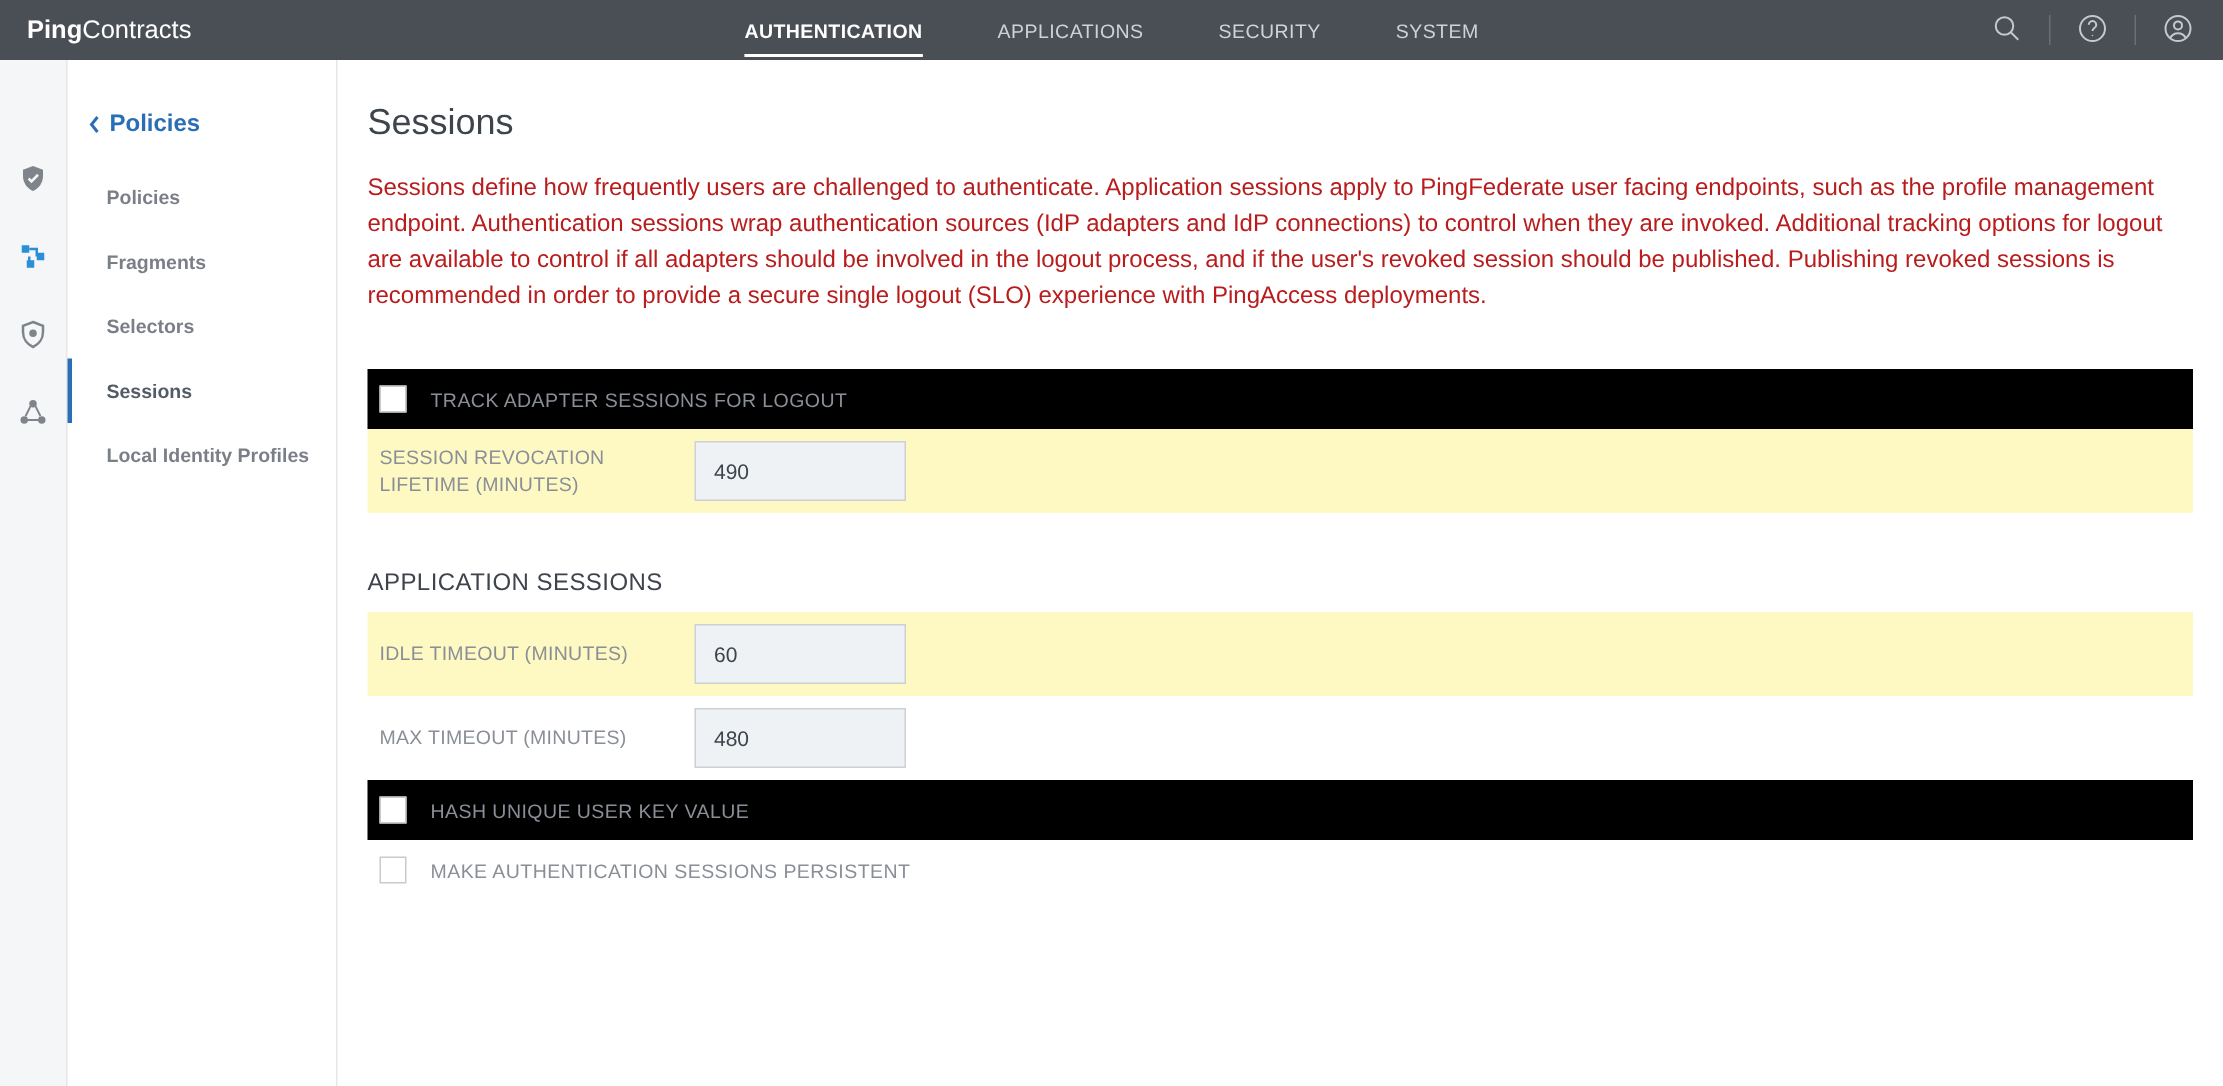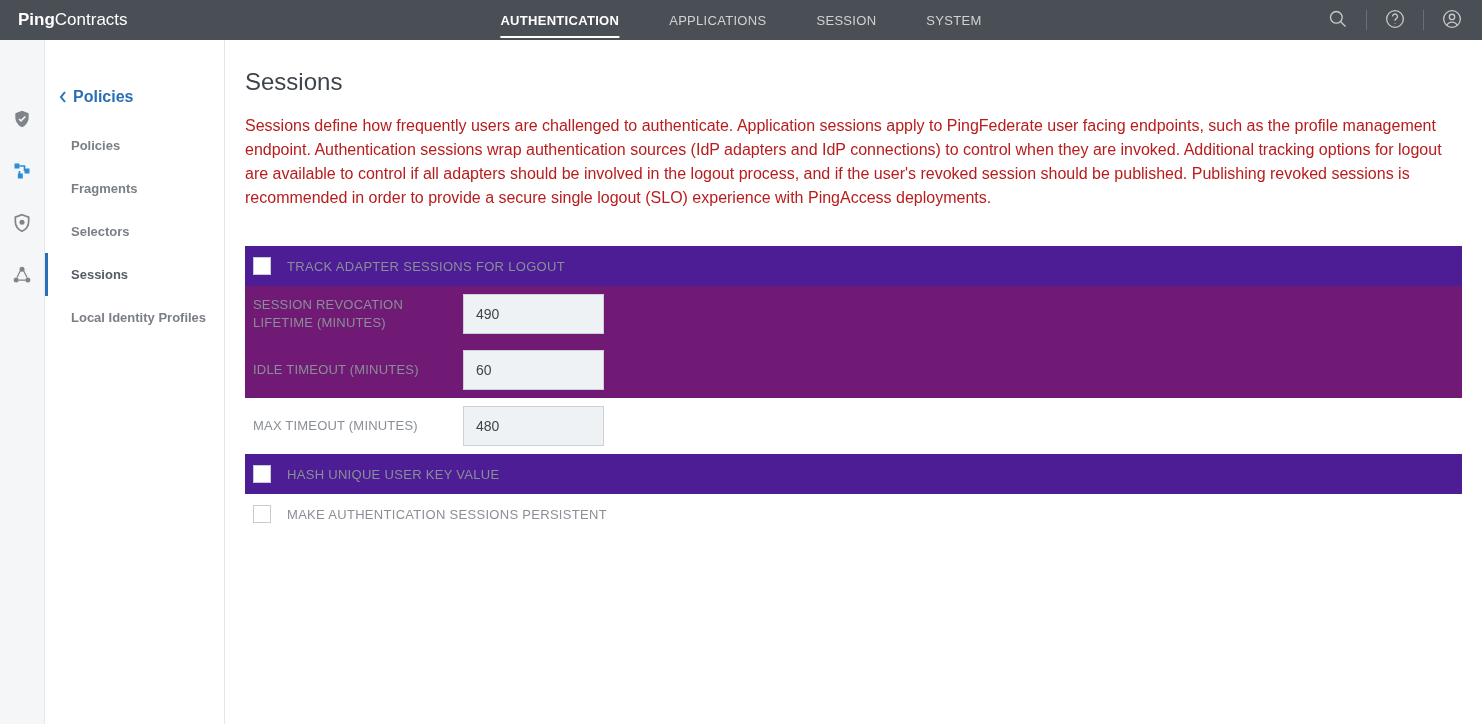--- a/index.html
+++ b/index.html
@@ -13,55 +13,55 @@
   .topnav .tab.active { color: #fff; border-bottom: 2px solid #fff; font-weight: 600; }
   .topicons { margin-left: auto; display: flex; align-items: center; gap: 18px; }
   .topicons .divider { width: 1px; height: 20px; background: #6b6f74; }
   .icon-svg { width: 20px; height: 20px; fill: none; stroke: #c6c9cc; stroke-width: 1.6; }
 
   .shell { display: flex; height: calc(724px - 40px); }
   .iconcol { width: 45px; background: #f5f6f7; border-right: 1px solid #e6e7e8; display: flex; flex-direction: column; align-items: center; padding-top: 68px; gap: 30px; }
   .iconcol .ic { width: 22px; height: 22px; display:flex; align-items:center; justify-content:center; }
   .iconcol svg { width: 20px; height: 20px; }
 
-  .sidebar { width: 180px; border-right: 1px solid #e6e7e8; padding-top: 40px; }
+  .sidebar { width: 180px; border-right: 1px solid #e6e7e8; padding-top: 26px; }
   .side-hdr { display: flex; align-items: center; gap: 6px; padding: 8px 14px 18px 14px; color: #2a6fb5; font-weight: 600; font-size: 16px; cursor: pointer; }
   .side-hdr svg { width: 8px; height: 12px; stroke: #2a6fb5; }
   .side-item { padding: 14px 16px 14px 26px; font-size: 13px; color: #7a7f87; cursor: pointer; font-weight: 600; }
   .side-item.active { color: #555b64; border-left: 3px solid #2a6fb5; padding-left: 23px; font-weight: 700; }
 
   .main { flex: 1; padding: 28px 20px 0 20px; overflow: auto; }
   .page-title { font-size: 24px; color: #3e444c; font-weight: 400; margin-bottom: 18px; }
   .desc { font-size: 16px; color: #b91c1c; line-height: 1.5; margin-bottom: 36px; }
 
   .row { display: flex; align-items: center; min-height: 40px; padding: 0 8px; }
-  .row.shaded { background: #4c1d95; }
+  .row.shaded { background: #000000; }
   .chk { width: 18px; height: 18px; border: 1px solid #c7cacf; background: #fff; margin-right: 16px; display:flex; align-items:center; justify-content:center; cursor:pointer; }
   .chk.checked::after { content: ""; width: 10px; height: 5px; border-left: 2px solid #3e444c; border-bottom: 2px solid #3e444c; transform: rotate(-45deg) translateY(-1px); }
   .row-label { color: #8a8f97; font-size: 13px; letter-spacing: .3px; font-weight: 500; }
 
   .field-row { display:flex; align-items:center; padding: 8px; }
-  .field-row.shaded { background: #701a75; }
+  .field-row.shaded { background: #fef9c3; }
   .field-label { width: 210px; color: #8a8f97; font-size: 13px; letter-spacing: .2px; font-weight: 500; line-height: 1.35; }
   .text-input { width: 141px; height: 40px; border: 1px solid #cdd1d6; background: #eef2f5; padding: 0 12px; font-size: 14px; color: #3e444c; }
 
   .section-title { font-size: 16px; color: #3e444c; letter-spacing: .3px; margin: 38px 0 10px 0; font-weight: 400; }
 </style>
 </head>
 <body>
 
 <div class="topbar">
   <div class="logo">
     <span class="ping">Ping</span>
       <span class="fed">Contracts</span>
   </div>
   <div class="topnav">
     <div class="tab active">AUTHENTICATION</div>
     <div class="tab">APPLICATIONS</div>
-    <div class="tab">SESSION</div>
+    <div class="tab">SECURITY</div>
     <div class="tab">SYSTEM</div>
   </div>
   <div class="topicons">
     <span>
       <svg class="icon-svg" viewBox="0 0 24 24">
           <circle cx="10" cy="10" r="7"></circle>
           <line x1="15" y1="15" x2="21" y2="21"></line>
         </svg>
     </span>
     <span class="divider"></span>
@@ -136,20 +136,21 @@
 
     <div class="row shaded">
       <div class="chk"></div>
       <div class="row-label">TRACK ADAPTER SESSIONS FOR LOGOUT</div>
     </div>
     <div class="field-row shaded">
       <div class="field-label">SESSION REVOCATION LIFETIME (MINUTES)</div>
       <input class="text-input" value="490" style="">
     </div>
 
+    <div class="section-title">APPLICATION SESSIONS</div>
     <div class="field-row shaded">
       <div class="field-label">IDLE TIMEOUT (MINUTES)</div>
       <input class="text-input" value="60" style="">
     </div>
     <div class="field-row">
       <div class="field-label">MAX TIMEOUT (MINUTES)</div>
       <input class="text-input" value="480" style="">
     </div>
 
     <div class="row shaded">

